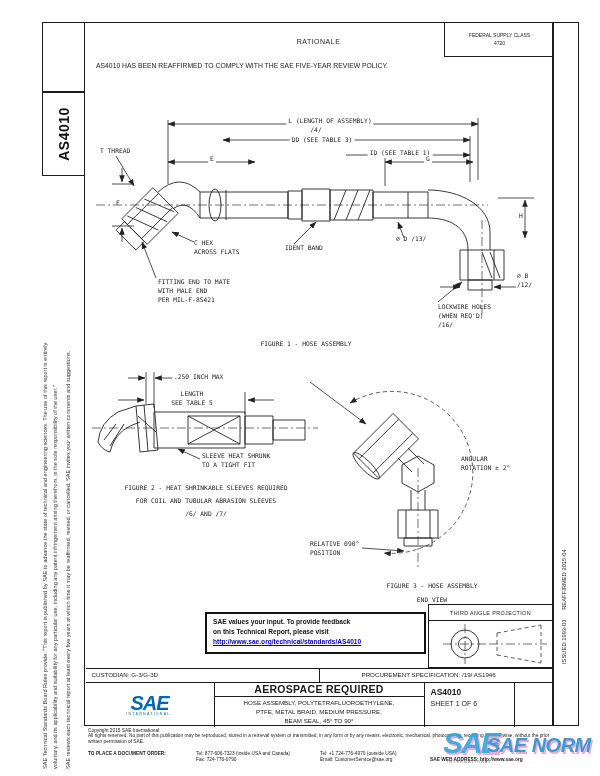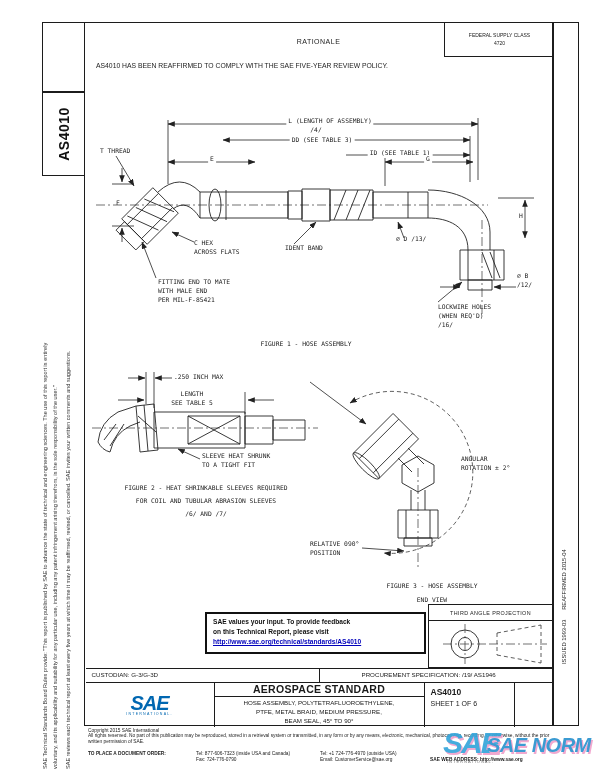--- a/index.html
+++ b/index.html
@@ -300,21 +300,21 @@
       <div class="c2">PROCUREMENT SPECIFICATION: /19/ AS1946</div>
     </div>
     <div class="row2">
       <div class="cell logo-cell">
         <div style="text-align:center;">
           <div class="sae-big">SAE</div>
           <div class="sae-sub">INTERNATIONAL.</div>
         </div>
       </div>
       <div class="cell mid-cell">
-        <div class="std-hdr">AEROSPACE STANDARD</div>
+        <div class="std-hdr">AEROSPACE REQUIRED</div>
         <div class="std-sub">
           <div>HOSE ASSEMBLY, POLYTETRAFLUOROETHYLENE,</div>
           <div>PTFE, METAL BRAID, MEDIUM PRESSURE,</div>
           <div>BEAM SEAL, 45° TO 90°</div>
         </div>
       </div>
       <div class="cell num-cell">
         <div class="docnum">AS4010</div>
         <div class="sheet">SHEET 1 OF 6</div>
       </div>

